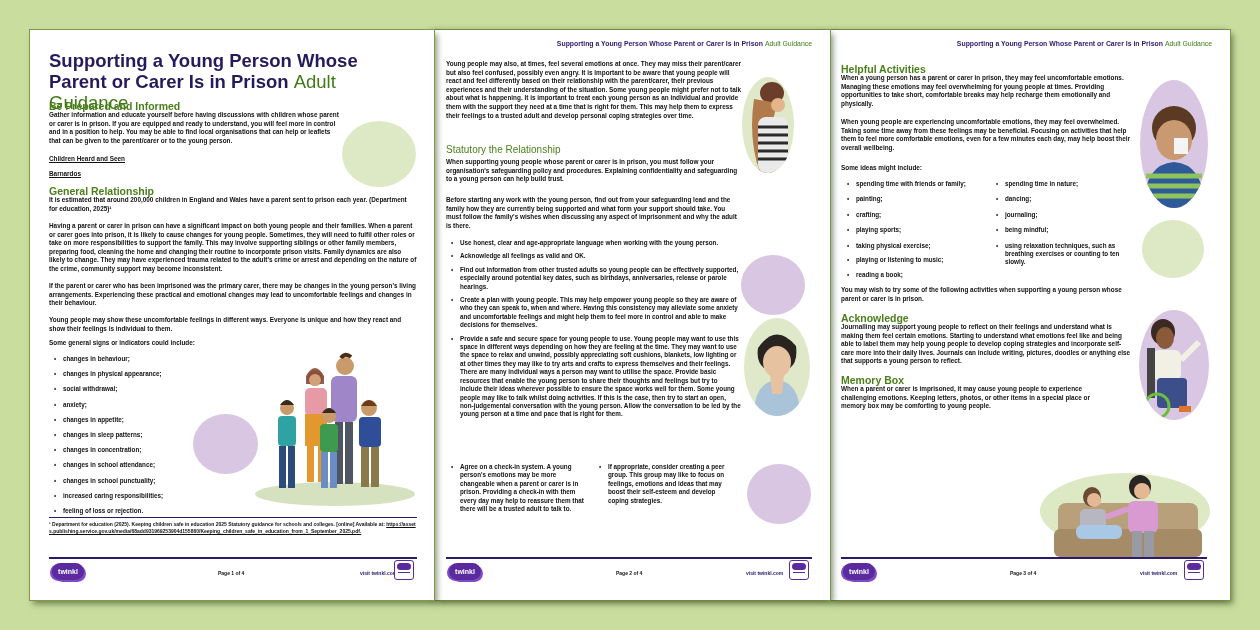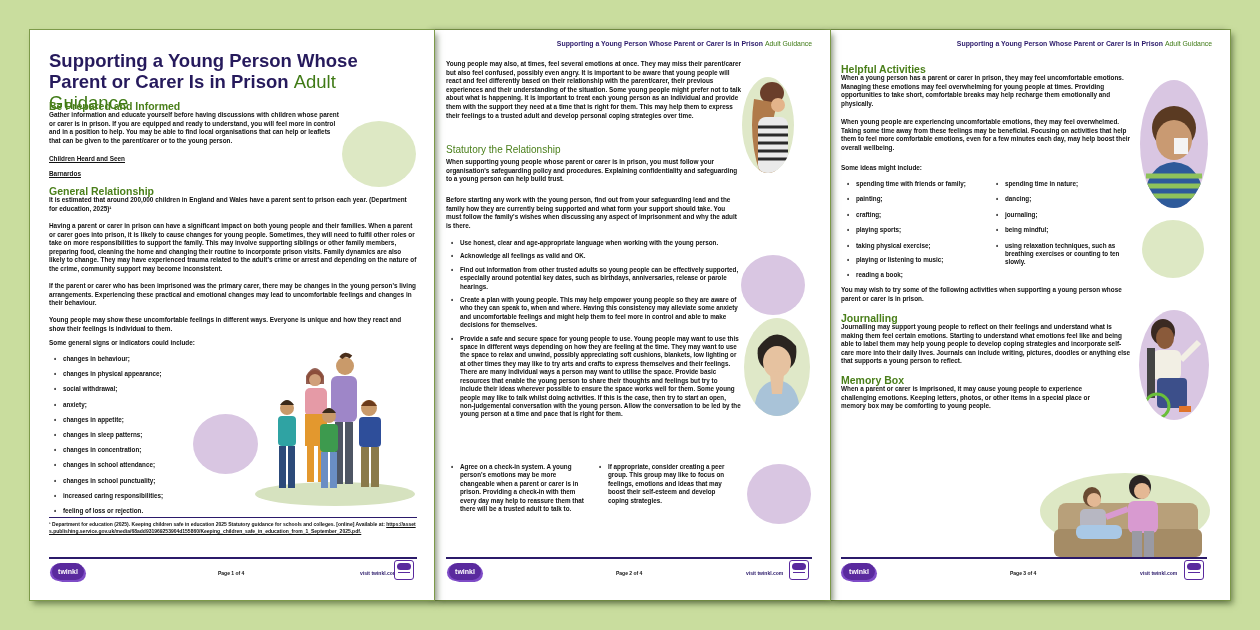--- a/index.html
+++ b/index.html
@@ -253,21 +253,21 @@
     <li style="margin-bottom:7px">dancing;</li>
     <li style="margin-bottom:7px">journaling;</li>
     <li style="margin-bottom:7px">being mindful;</li>
     <li>using relaxation techniques, such as breathing exercises or counting to ten slowly.</li>
   </ul>
 
   <div class="abs circle green-c" style="left:312px; top:190px; width:62px; height:58px;"></div>
 
   <div class="abs p" style="left:11px; top:256px; width:290px;">You may wish to try some of the following activities when supporting a young person whose parent or carer is in prison.</div>
 
-  <div class="abs h2" style="left:11px; top:282px;">Journalling</div>
+  <div class="abs h2" style="left:11px; top:282px;">Acknowledge</div>
   <div class="abs p" style="left:11px; top:293px; width:290px;">Journalling may support young people to reflect on their feelings and understand what is making them feel certain emotions. Starting to understand what emotions feel like and being able to label them may help young people to develop coping strategies and incorporate self-care more into their daily lives. Journals can include writing, pictures, doodles or anything else that supports a young person to reflect.</div>
 
   <div class="abs oval" style="left:309px; top:280px; width:70px; height:110px; background:#d9c6e2;">
     <svg width="70" height="110" viewBox="0 0 70 110">
       <ellipse cx="24" cy="22" rx="12" ry="13" fill="#3a2a22"></ellipse>
       <ellipse cx="26" cy="28" rx="9" ry="11" fill="#8a5a3a"></ellipse>
       <rect x="14" y="40" width="28" height="30" rx="6" fill="#f2efe4"></rect>
       <path d="M42 50 l18 -18" stroke="#f2efe4" stroke-width="6"></path>
       <rect x="8" y="38" width="8" height="50" fill="#444"></rect>
       <rect x="18" y="68" width="30" height="30" rx="4" fill="#3c4f8a"></rect>

